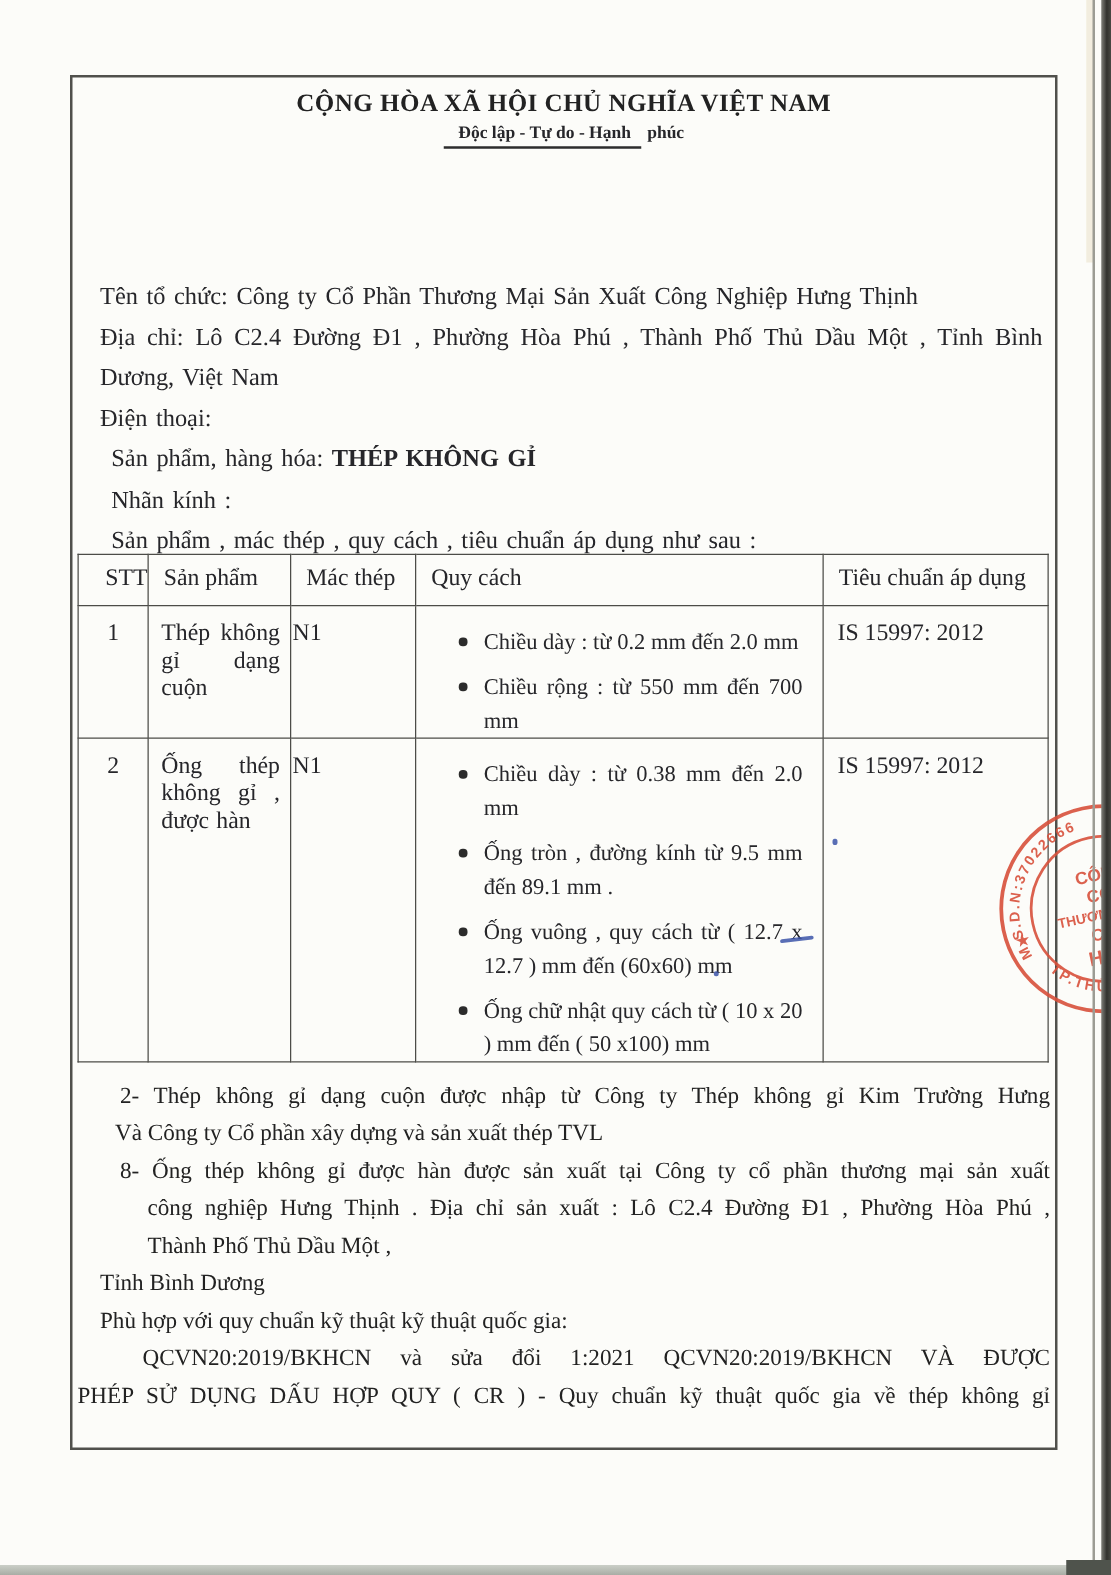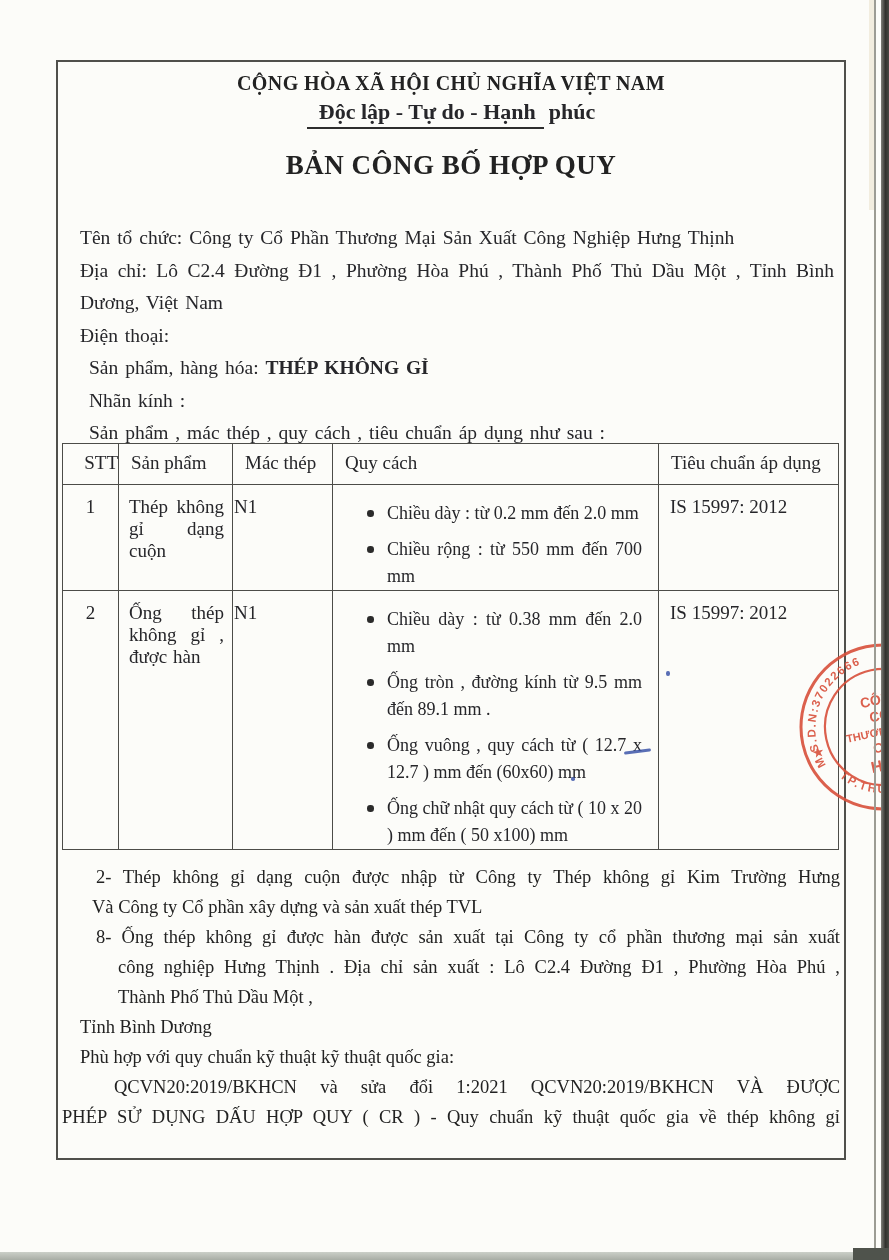--- a/index.html
+++ b/index.html
@@ -11,21 +11,21 @@
     color:#26262a;
   }
   
   .frame{
     position:absolute;left:56px;top:60px;width:790px;height:1100px;
     border:2px solid #50504c;box-sizing:border-box;
   }
   
   .hdr{position:absolute;top:10px;left:0;right:0;text-align:center;}
   .national{font-size:20px;font-weight:bold;letter-spacing:.4px;color:#222;}
-  .motto{margin-top:4px;font-size:22px;font-weight:bold;}
+  .motto{margin-top:4px;font-size:14px;font-weight:bold;}
   .motto .u{display:inline-block;border-bottom:2.5px solid #2d2d2d;padding:0 8px 2px 12px;}
   .motto .tail{margin-left:5px;}
   .doc-title{position:absolute;top:88px;left:0;right:0;text-align:center;
     font-size:27px;font-weight:bold;letter-spacing:.5px;color:#222;}
   .doc-num{position:absolute;top:128px;left:0;right:0;text-align:center;font-size:20px;}
   
   .info{position:absolute;left:22px;top:160px;width:754px;font-size:19.5px;line-height:32.5px;word-spacing:2px;}
   .info .line{text-align:left;}
   .info .wrapline{text-align:justify;}
   .ind{padding-left:9px;}
@@ -81,21 +81,20 @@
 
   <div class="frame">
 
     <div class="hdr">
       <div class="national">CỘNG HÒA XÃ HỘI CHỦ NGHĨA VIỆT NAM</div>
       <div class="motto">
         <span class="u">Độc lập - Tự do - Hạnh</span><span class="tail">phúc</span>
       </div>
     </div>
 
-    <div class="doc-title">BẢN CÔNG BỐ HỢP QUY</div>
 
     <div class="info">
       <div class="line">Tên tổ chức: Công ty Cổ Phần Thương Mại Sản Xuất Công Nghiệp Hưng Thịnh</div>
       <div class="wrapline">Địa chỉ: Lô C2.4 Đường Đ1 , Phường Hòa Phú , Thành Phố Thủ Dầu Một , Tỉnh Bình Dương, Việt Nam</div>
       <div class="line">Điện thoại:</div>
       <div class="line ind">
         <span>Sản phẩm, hàng hóa:</span>
         <span class="bold">THÉP KHÔNG GỈ</span>
       </div>
       <div class="line ind">Nhãn kính :</div>

